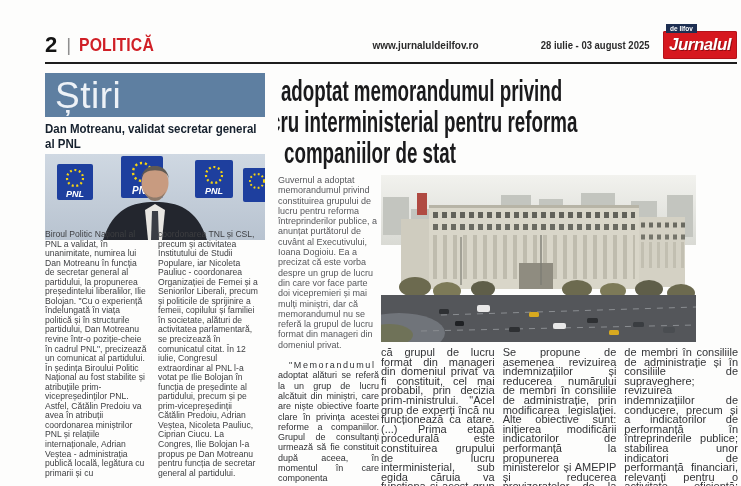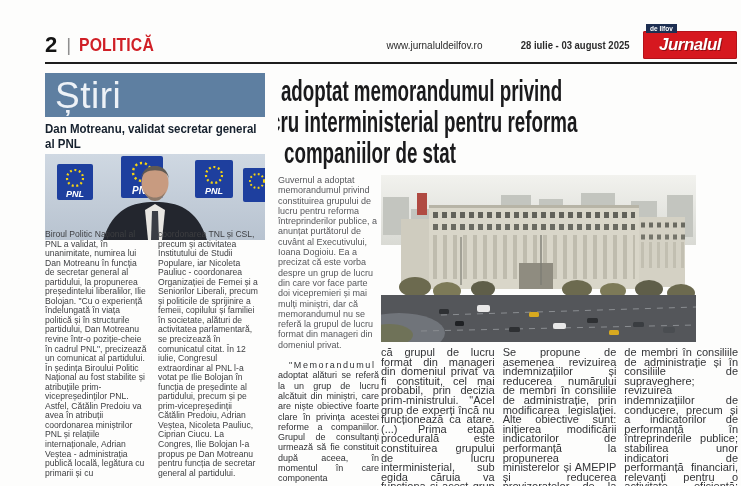--- a/index.html
+++ b/index.html
@@ -7,24 +7,24 @@
         font-family:"Liberation Sans",sans-serif;}
 
   
   .topbar{position:absolute;left:45px;top:28px;right:4px;height:34px;
           display:flex;align-items:center;}
   .page-num{font-size:22px;font-weight:bold;color:#141414;}
   .hdr-divider{color:#8f8f8f;font-size:19px;font-weight:400;margin:0 8px 0 9px;}
   .section-label{color:#d01f26;font-weight:bold;font-size:17.5px;
                  transform:scaleX(.9);transform-origin:left center;letter-spacing:.2px;}
   .hdr-spacer{flex:1;}
-  .website{font-size:10px;font-weight:normal;color:#2b2b2b;margin-right:32px;}
+  .website{font-size:10px;font-weight:bold;color:#2b2b2b;margin-right:56px;}
   .issue-date{font-size:10px;font-weight:bold;color:#2b2b2b;margin-right:14px;
               transform:scaleX(.95);transform-origin:right center;}
-  .logo{position:relative;width:94px;height:28px;background:#d6181f;border-radius:2px;
+  .logo{position:relative;width:74px;height:28px;background:#d6181f;border-radius:2px;
         display:flex;align-items:center;justify-content:center;box-shadow:0 0 0 1px #b3121a inset;}
   .logo-tag{position:absolute;top:-7px;left:3px;background:#1d2f52;color:#fff;
             font-size:6.5px;font-weight:bold;padding:1px 4px;line-height:7px;}
   .logo-name{color:#fff;font-weight:bold;font-style:italic;font-size:17px;
              letter-spacing:-.5px;text-shadow:1px 1px 0 #8e0d13;}
   .header-rule{position:absolute;top:62px;left:45px;right:4px;height:2px;background:#1d1d1d;}
 
   
   .content{position:absolute;top:73px;left:45px;right:3px;bottom:0;display:flex;gap:13px;}
 

